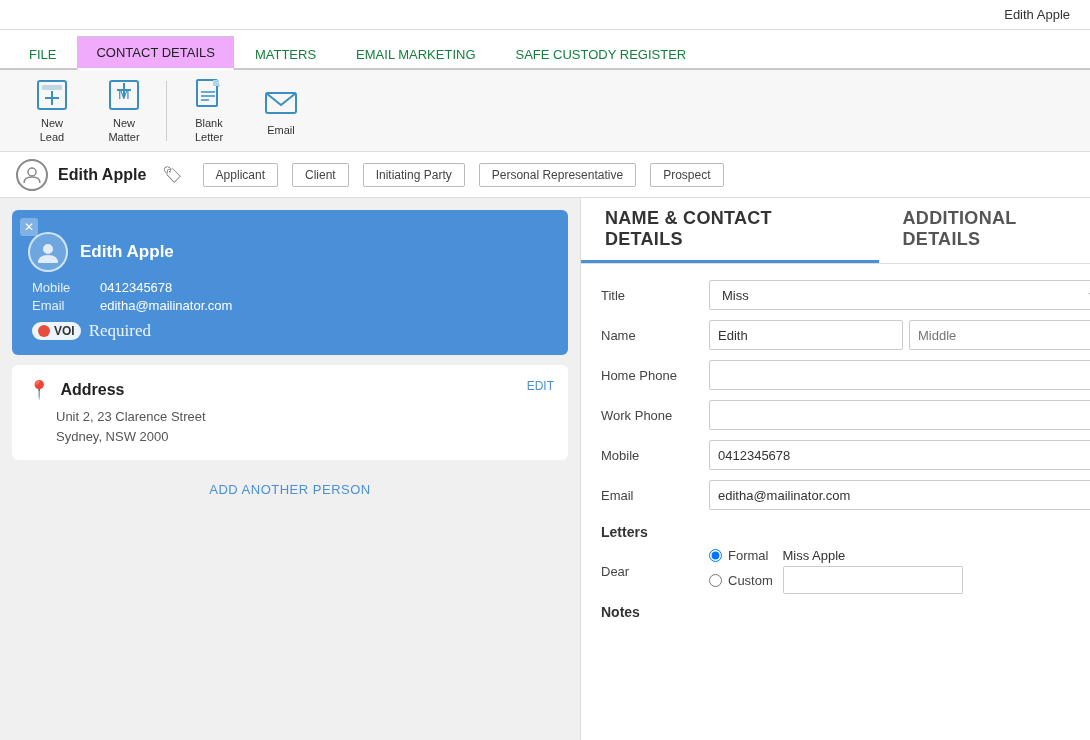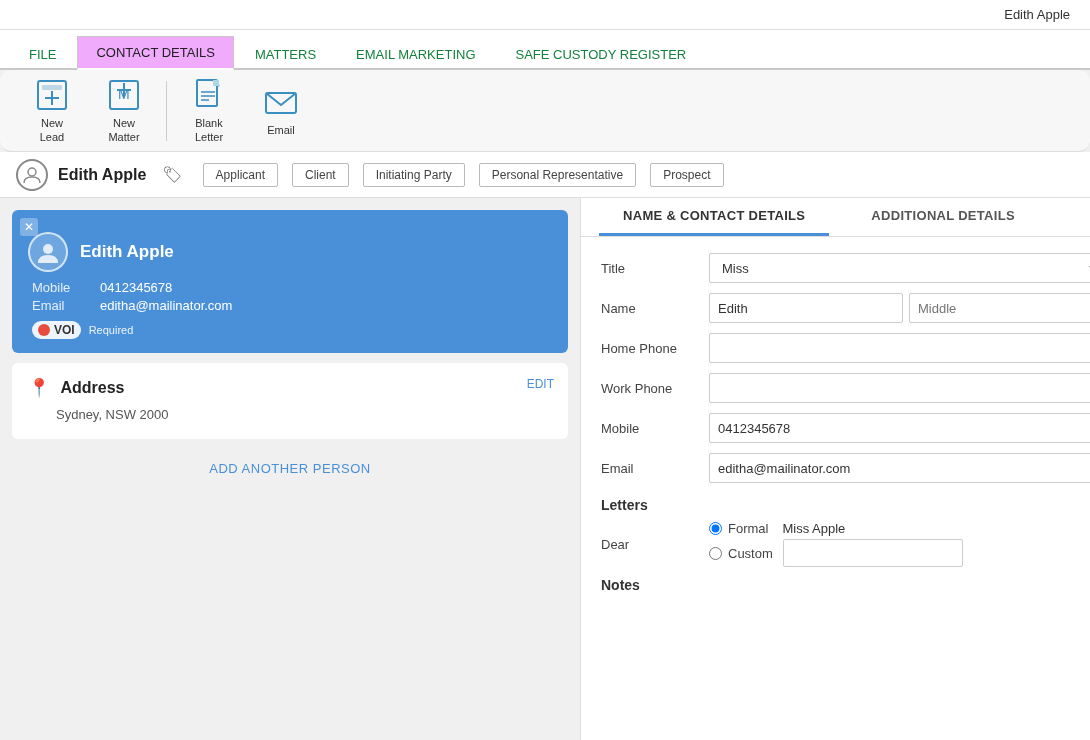--- a/index.html
+++ b/index.html
@@ -48,21 +48,20 @@
 
     
     .toolbar {
       background: #f7f7f7;
       border-bottom: 1px solid #ddd;
       display: flex;
       align-items: center;
       padding: 6px 16px;
       height: 82px;
       gap: 0;
-      border-radius: 11px;
     }
     .toolbar-btn {
       display: flex;
       flex-direction: column;
       align-items: center;
       justify-content: center;
       width: 72px;
       height: 70px;
       cursor: pointer;
       border-radius: 3px;
@@ -222,21 +221,21 @@
       width: 12px;
       height: 12px;
       border-radius: 50%;
       background: #e74c3c;
     }
     .voi-text {
       font-size: 12px;
       color: #333;
       font-weight: 600;
     }
-    .voi-required { font-size: 11px; color: rgba(255,255,255,0.9); }
+    .voi-required { font-size: 17px; color: rgba(255,255,255,0.9); font-family: Liberation Serif, serif; }
 
     
     .address-card {
       background: #fff;
       border-radius: 6px;
       padding: 14px 16px;
       position: relative;
     }
     .address-card .edit-btn {
       position: absolute;
@@ -289,27 +288,26 @@
       border-left: 1px solid #ddd;
     }
 
     
     .right-tabs {
       display: flex;
       border-bottom: 1px solid #ddd;
     }
     .right-tab {
       padding: 10px 24px;
-      font-size: 13px;
+      font-size: 18px;
       font-weight: 600;
       color: #555;
       cursor: pointer;
       border-bottom: 3px solid transparent;
       letter-spacing: 0.3px;
-      margin-left: 18px;
     }
     .right-tab.active {
       color: #333;
       border-bottom: 3px solid #4a90d9;
     }
 
     
     .form-area {
       padding: 16px 20px;
       overflow-y: auto;
@@ -521,20 +519,21 @@
       </div>
     </div>
 
     <div class="address-card">
       <span class="edit-btn">EDIT</span>
       <div class="address-top">
         <span class="address-pin">📍</span>
         <span class="address-title">Address</span>
       </div>
       <div class="address-lines">
+        <div>Unit 2, 23 Clarence Street</div>
         <div>Sydney, NSW 2000</div>
       </div>
     </div>
 
     <div class="add-person-btn">ADD ANOTHER PERSON</div>
 
   </div>
 
   <div class="right-panel">
 

